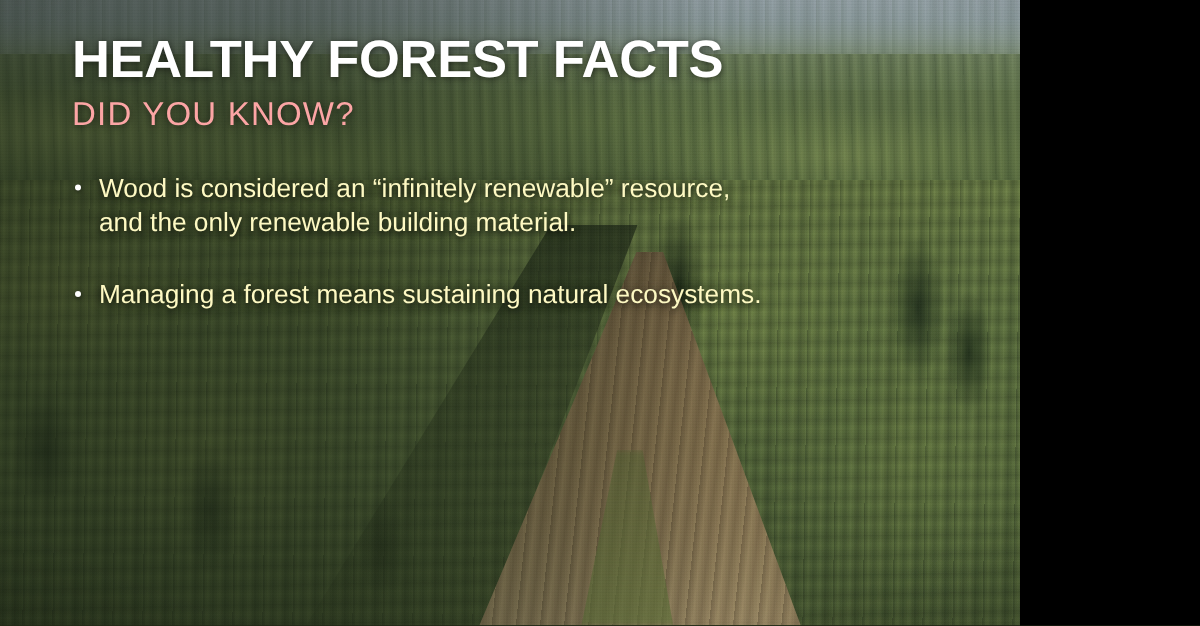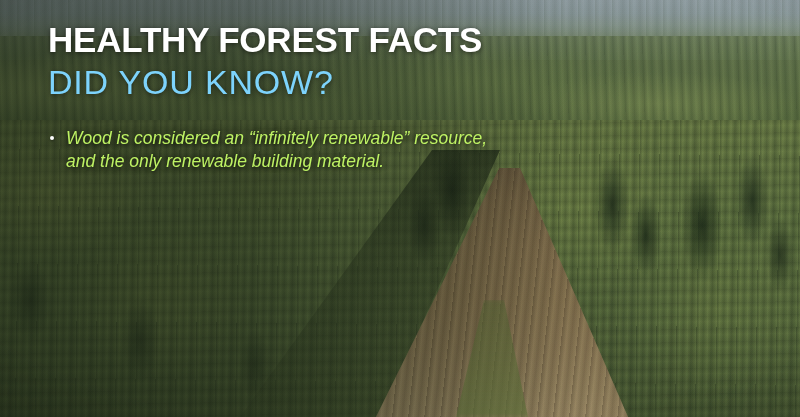--- a/index.html
+++ b/index.html
@@ -6,21 +6,21 @@
     margin: 0;
     padding: 0;
     background: #000;
   }
   body {
     font-family: "Liberation Sans", sans-serif;
   }
 
   #slide {
     position: relative;
-    width: 800px;
+    width: 680px;
     height: 417px;
     overflow: hidden;
     background: #4a5a32;
   }
 
   
   .photo {
     position: absolute;
     inset: 0;
     overflow: hidden;
@@ -229,44 +229,43 @@
     font-size: 35px;
     font-weight: 700;
     color: #ffffff;
     letter-spacing: -0.2px;
     line-height: 1.02;
     margin: 0;
     text-shadow: 0 1px 5px rgba(0,0,0,.55);
     font-stretch: condensed;
   }
   .subtitle {
-    font-size: 34px;
+    font-size: 22px;
     font-weight: 300;
-    color: #7dd3fc;
+    color: #fca5a5;
     letter-spacing: 0.8px;
     line-height: 1.1;
     margin: 6px 0 0 0;
     text-shadow: 0 1px 5px rgba(0,0,0,.5);
   }
 
   .bullets {
     list-style: none;
     margin: 26px 0 0 0;
     padding: 0;
   }
   .bullet {
     position: relative;
     padding-left: 18px;
     margin-bottom: 26px;
     font-size: 17.5px;
     font-weight: 400;
     line-height: 1.30;
-    color: #bef264;
+    color: #fef9c3;
     text-shadow: 0 1px 4px rgba(0,0,0,.62), 0 0 10px rgba(0,0,0,.32);
-    font-style: italic;
   }
   .bullet:last-child { margin-bottom: 0; }
   .bullet .dot {
     position: absolute;
     left: 2px;
     top: 9px;
     width: 4px;
     height: 4px;
     border-radius: 50%;
     background: #ffffff;
@@ -303,18 +302,22 @@
 
     <h2 class="subtitle">DID YOU KNOW?</h2>
 
     <ul class="bullets">
 
       <li class="bullet">
         <span class="dot"></span>
         <span>Wood is considered an “infinitely renewable” resource, and the only renewable building material.</span>
       </li>
 
+      <li class="bullet">
+        <span class="dot"></span>
+        <span>Managing a forest means sustaining natural ecosystems.</span>
+      </li>
 
 
     </ul>
   </div>
 
 </div>
 
 </body></html>

